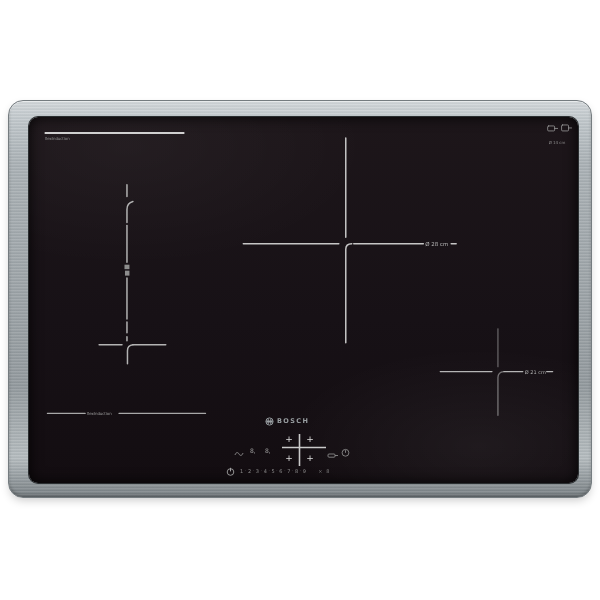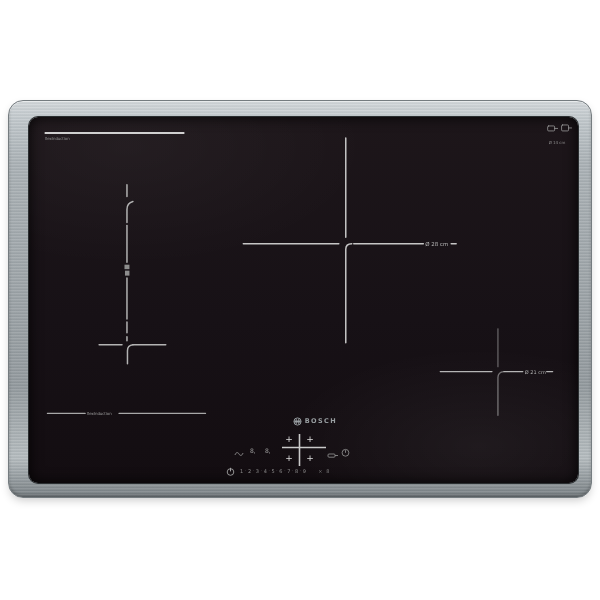--- a/index.html
+++ b/index.html
@@ -40,21 +40,21 @@
 
   .glass-label {
     position:absolute; color:#8f8f8f; font-size:4px; line-height:1;
     letter-spacing:-0.1px; white-space:nowrap;
   }
   #tl-label { left:16px; top:20px; }
   #bl-label { left:58px; top:295px; color:#9a9a9a; }
 
   
   .logo { position:absolute; left:236px; top:299px; width:72px; height:10px;
-          display:flex; align-items:center; justify-content:flex-end; gap:3px; }
+          display:flex; align-items:center; justify-content:flex-start; gap:3px; }
   .logo .word { color:#989ea1; font-size:6.5px; font-weight:bold;
                 letter-spacing:1.4px; line-height:1; }
 
   
   .panel-item { position:absolute; }
   .seg { color:#9c9c9c; font-size:6px; line-height:1; letter-spacing:-0.3px; }
   #zone-selector { left:240px; top:315px; }
   #disp-left  { left:221px; top:331px; }
   #disp-right { left:236px; top:331px; }
   #wipe-icon  { left:205px; top:332px; }

